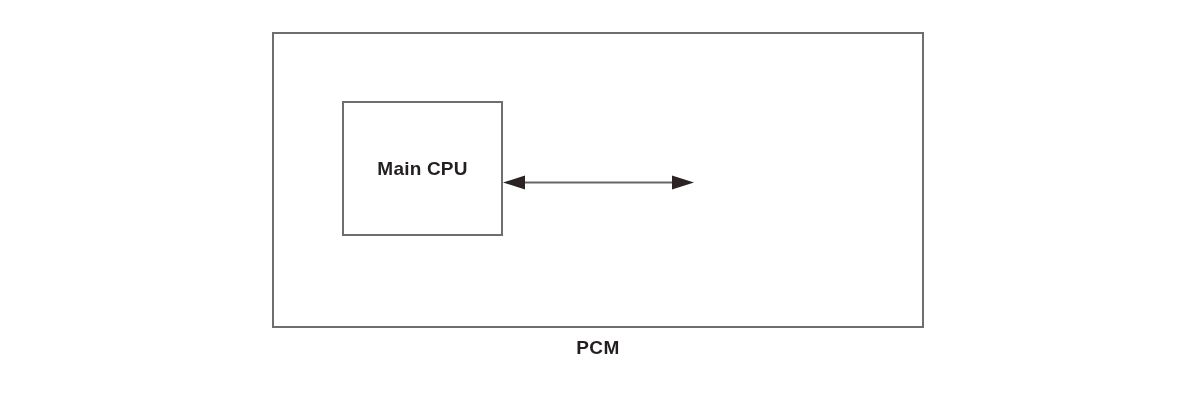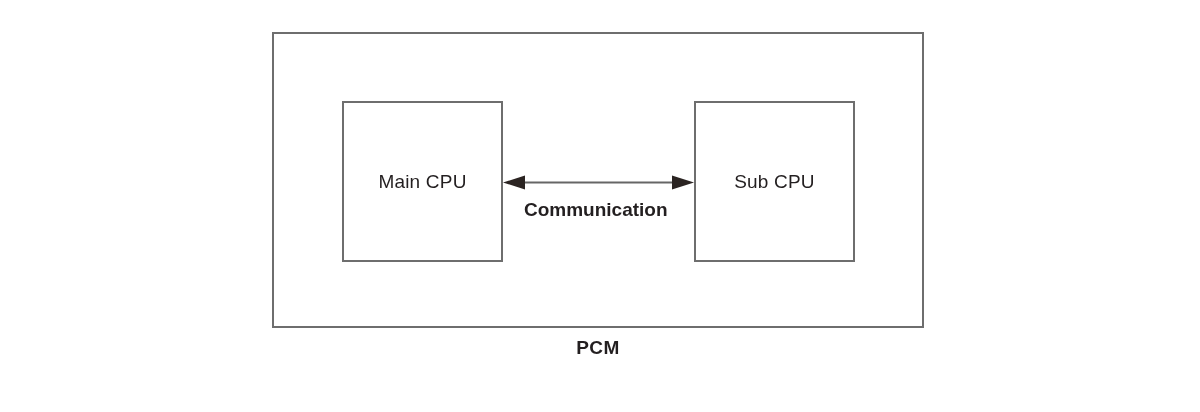--- a/index.html
+++ b/index.html
@@ -23,28 +23,28 @@
   }
   .outer-box {
     position: absolute;
     left: 272px; top: 32px;
     width: 652px; height: 296px;
     border: 2px solid var(--box-border);
     background: var(--background);
   }
   .cpu-box {
     position: absolute;
-    width: 161px; height: 161px;
+    width: 161px; height: 135px;
     border: 2px solid var(--box-border);
     background: var(--background);
     display: flex;
     align-items: center;
     justify-content: center;
     font-size: 19px;
-    font-weight: normal;
+    font-weight: bold;
     color: var(--text);
     letter-spacing: 0.2px;
   }
   .main-cpu { left: 342px; top: 101px; }
   .sub-cpu  { left: 694px; top: 101px; }
   .arrow-svg {
     position: absolute;
     left: 503px; top: 174px;
     width: 191px; height: 17px;
   }
@@ -74,29 +74,25 @@
 <body>
 
 <div class="canvas">
 
   <div class="outer-box"></div>
 
   <div class="cpu-box main-cpu">
     <span>Main CPU</span>
   </div>
 
-  <div class="cpu-box sub-cpu">
-    <span>Sub CPU</span>
-  </div>
 
   <svg class="arrow-svg" viewBox="0 0 191 17" xmlns="http://www.w3.org/2000/svg">
     <line class="shaft" x1="8" y1="8.5" x2="183" y2="8.5"></line>
     <polygon class="head" points="0,8.5 22,1.5 22,15.5"></polygon>
     <polygon class="head" points="191,8.5 169,1.5 169,15.5"></polygon>
   </svg>
 
   <div class="link-label">
-    <div>Communication</div>
   </div>
 
   <div class="outer-label">PCM</div>
 
 </div>
 
 </body></html>

